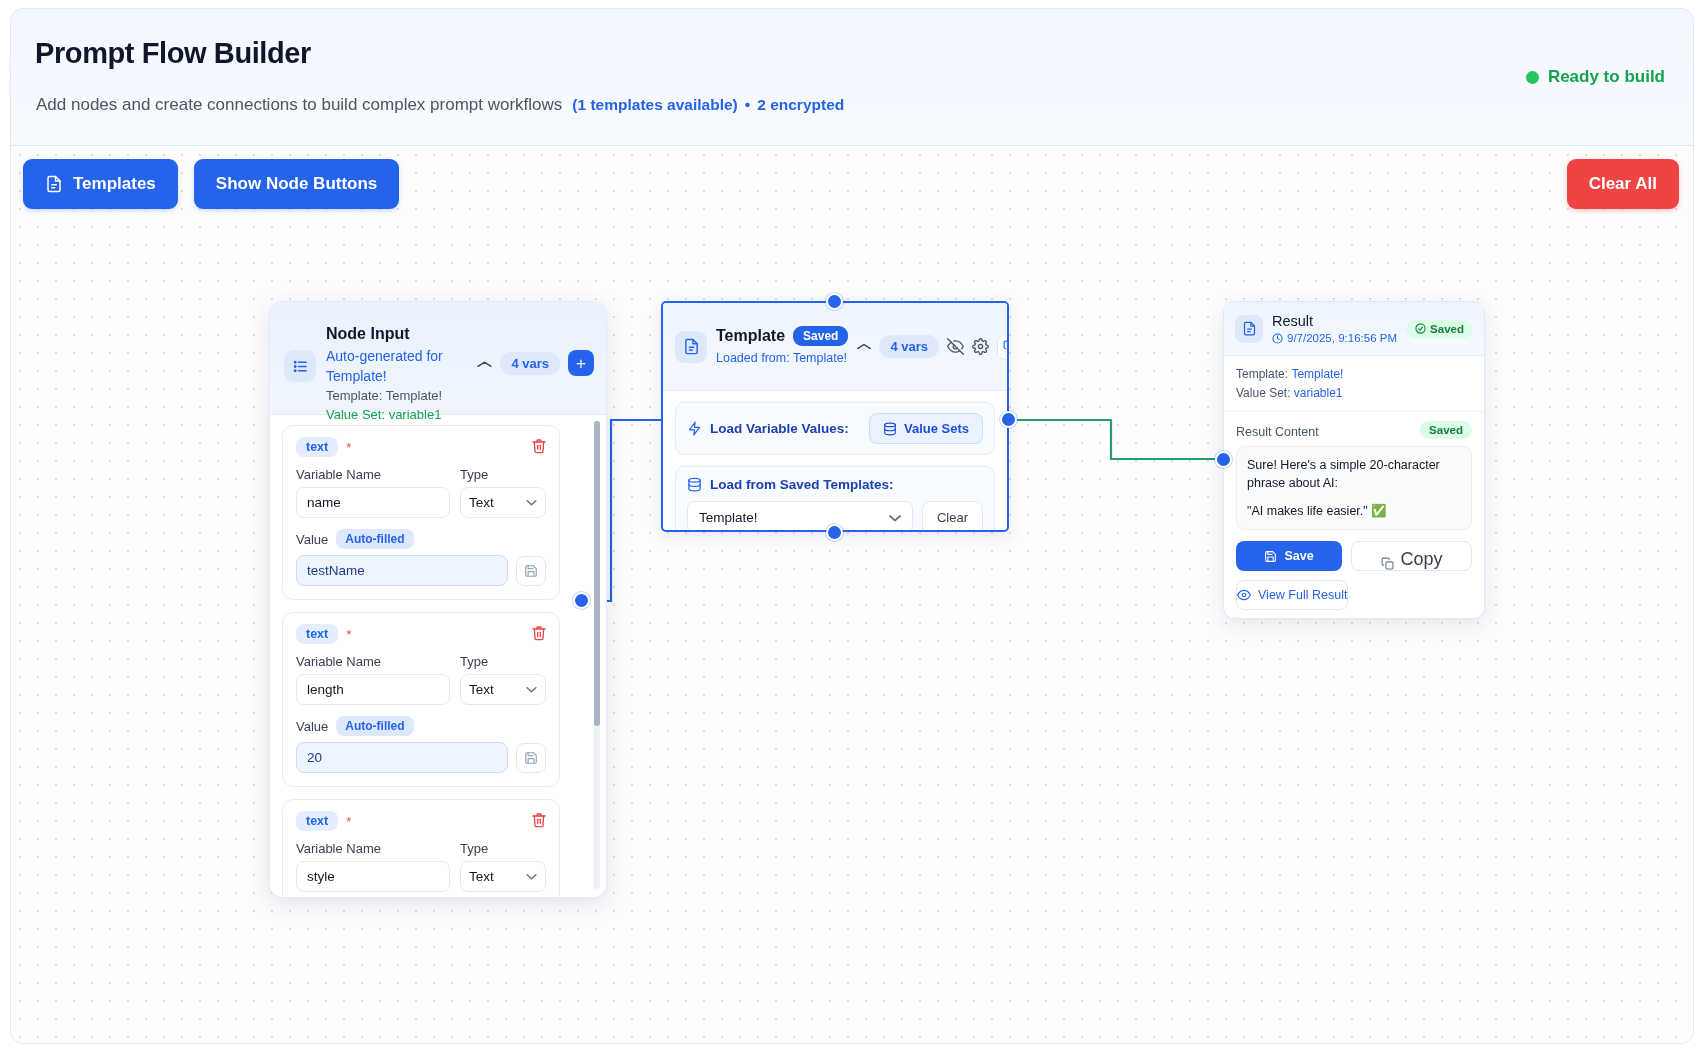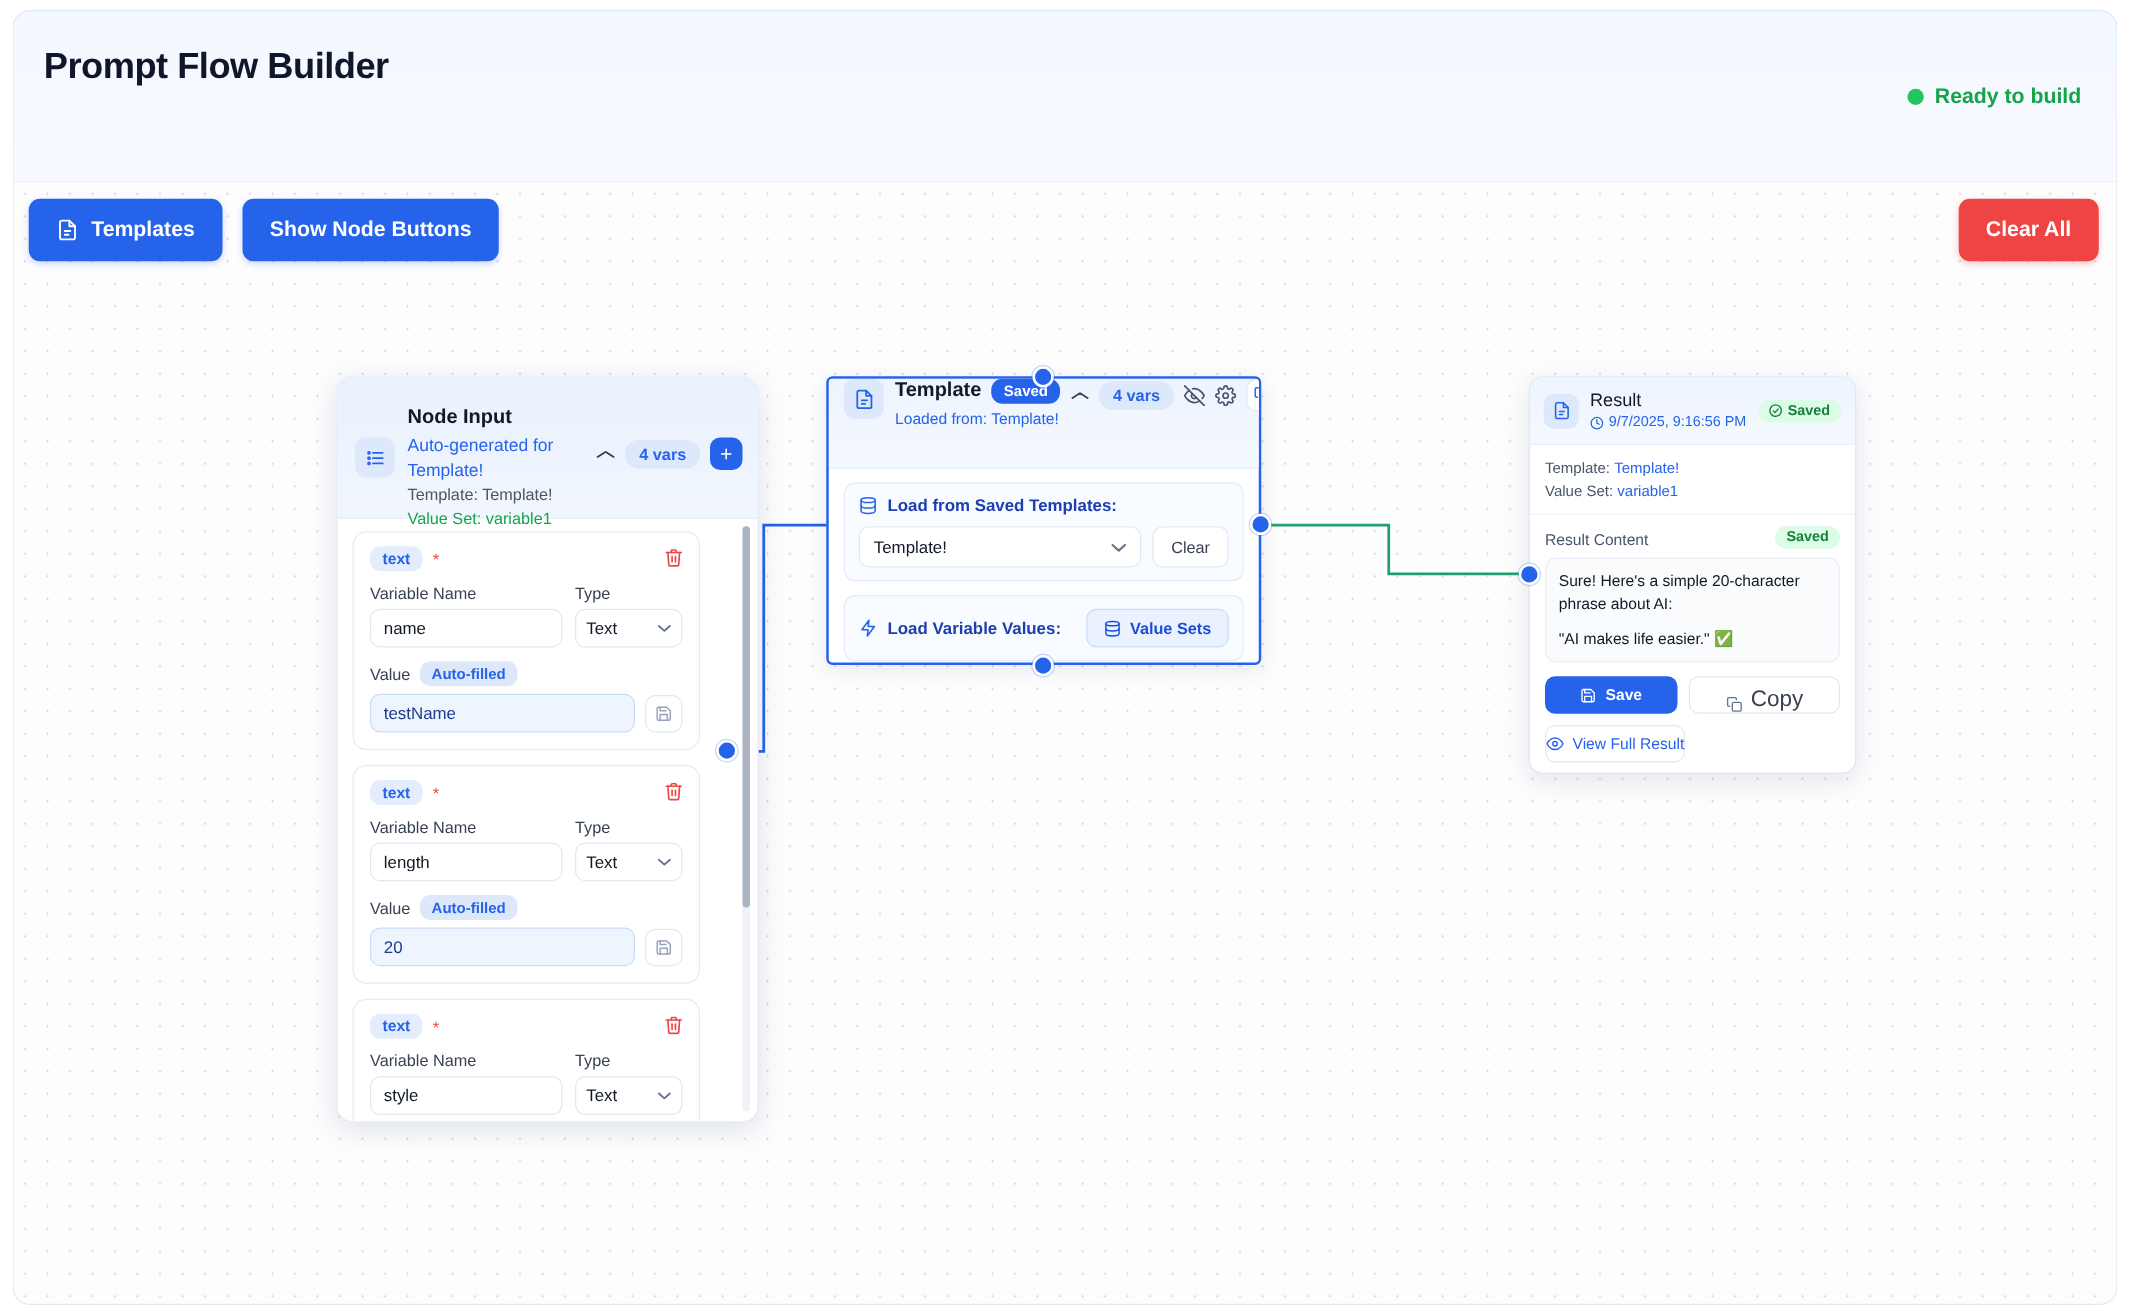--- a/index.html
+++ b/index.html
@@ -185,23 +185,23 @@
   
   .tpl-node {
     left: 650px; top: 155px; width: 348px; height: 231px;
     background: #fff;
     border: 2px solid #2563eb;
     border-radius: 5px;
     box-shadow: 0 4px 16px rgba(30,50,90,0.10);
     overflow: hidden;
   }
   .tpl-head {
-    height: 72px; background: linear-gradient(180deg,#eef4fe 0%,#f4f8ff 100%);
+    height: 88px; background: linear-gradient(180deg,#eef4fe 0%,#f4f8ff 100%);
     border-bottom: 1px solid #e4ebf6;
-    display: flex; align-items: flex-start; gap: 9px; padding: 0 12px 0 12px;
+    display: flex; align-items: center; gap: 9px; padding: 0 12px 0 12px;
   }
   .tpl-head .sq-icon { margin-top: 0; }
   .saved-pill {
     background: #2563eb; color: #fff; font-size: 12px; font-weight: 700;
     padding: 3px 10px; border-radius: 9px;
   }
   .icon-btn { cursor: pointer; display: flex; align-items: center; justify-content: center; }
   .tpl-body { padding: 11px 12px; }
   .panel {
     border: 1px solid #e4ecf8; border-radius: 9px; background: #f8fbff;
@@ -295,20 +295,26 @@
     box-shadow: 0 0 0 1px rgba(37,99,235,0.25);
   }
 </style>
 </head>
 <body>
 
 <div class="app">
 
   <div class="header">
     <div class="page-title">Prompt Flow Builder</div>
+    <div class="subtitle-row">
+      <span class="subtitle-main">Add nodes and create connections to build complex prompt workflows</span>
+      <span class="subtitle-templates">(1 templates available)</span>
+      <span class="subtitle-dot">•</span>
+      <span class="subtitle-enc">2 encrypted</span>
+    </div>
     <div class="status">
       <span class="status-dot"></span>
       <span class="status-text">Ready to build</span>
     </div>
   </div>
 
   <div class="canvas">
 
     <div class="toolbar">
       <button class="btn">
@@ -533,54 +539,54 @@
           </span>
           <span class="mini-btn" style="width:26px;height:26px;">
             <svg width="14" height="14" viewBox="0 0 24 24" fill="none" stroke="#2563eb" stroke-width="2" stroke-linecap="round" stroke-linejoin="round">
               <rect x="9" y="9" width="13" height="13" rx="2"></rect>
                 <path d="M5 15H4a2 2 0 0 1-2-2V4a2 2 0 0 1 2-2h9a2 2 0 0 1 2 2v1"></path>
             </svg>
           </span>
         </div>
       </div>
       <div class="tpl-body">
+        <div class="panel panel-inline">
+          <div class="panel-title">
+            <svg width="15" height="15" viewBox="0 0 24 24" fill="none" stroke="#2563eb" stroke-width="2" stroke-linecap="round" stroke-linejoin="round">
+              <polyline points="13 2 4 14 12 14 11 22 20 10 12 10 13 2"></polyline>
+            </svg>
+            <span>Load Variable Values:</span>
+          </div>
+          <button class="valsets-btn">
+            <svg width="14" height="14" viewBox="0 0 24 24" fill="none" stroke="#1d4ed8" stroke-width="2" stroke-linecap="round" stroke-linejoin="round">
+              <ellipse cx="12" cy="5" rx="9" ry="3"></ellipse>
+                <path d="M21 12c0 1.66-4 3-9 3s-9-1.34-9-3"></path>
+                <path d="M3 5v14c0 1.66 4 3 9 3s9-1.34 9-3V5"></path>
+            </svg>
+            <span>Value Sets</span>
+          </button>
+        </div>
         <div class="panel">
           <div class="panel-title">
             <svg width="15" height="15" viewBox="0 0 24 24" fill="none" stroke="#2563eb" stroke-width="2" stroke-linecap="round" stroke-linejoin="round">
               <ellipse cx="12" cy="5" rx="9" ry="3"></ellipse>
                 <path d="M21 12c0 1.66-4 3-9 3s-9-1.34-9-3"></path>
                 <path d="M3 5v14c0 1.66 4 3 9 3s9-1.34 9-3V5"></path>
             </svg>
             <span>Load from Saved Templates:</span>
           </div>
           <div class="panel-row">
             <div class="tpl-select">
               <span>Template!</span>
               <svg width="12" height="8" viewBox="0 0 12 8" fill="none" stroke="#64748b" stroke-width="1.7" stroke-linecap="round" stroke-linejoin="round">
                   <path d="M1 2 L6 6.5 L11 2"></path>
                 </svg>
             </div>
             <button class="clear-btn">Clear</button>
           </div>
-        </div>
-        <div class="panel panel-inline">
-          <div class="panel-title">
-            <svg width="15" height="15" viewBox="0 0 24 24" fill="none" stroke="#2563eb" stroke-width="2" stroke-linecap="round" stroke-linejoin="round">
-              <polyline points="13 2 4 14 12 14 11 22 20 10 12 10 13 2"></polyline>
-            </svg>
-            <span>Load Variable Values:</span>
-          </div>
-          <button class="valsets-btn">
-            <svg width="14" height="14" viewBox="0 0 24 24" fill="none" stroke="#1d4ed8" stroke-width="2" stroke-linecap="round" stroke-linejoin="round">
-              <ellipse cx="12" cy="5" rx="9" ry="3"></ellipse>
-                <path d="M21 12c0 1.66-4 3-9 3s-9-1.34-9-3"></path>
-                <path d="M3 5v14c0 1.66 4 3 9 3s9-1.34 9-3V5"></path>
-            </svg>
-            <span>Value Sets</span>
-          </button>
         </div>
       </div>
     </div>
     <span class="port" style="left:815px; top:147px;"></span>
     <span class="port" style="left:815px; top:378px;"></span>
     <span class="port" style="left:989px; top:265px;"></span>
 
     <div class="node res-node">
       <div class="res-head">
         <span class="sq-icon">

